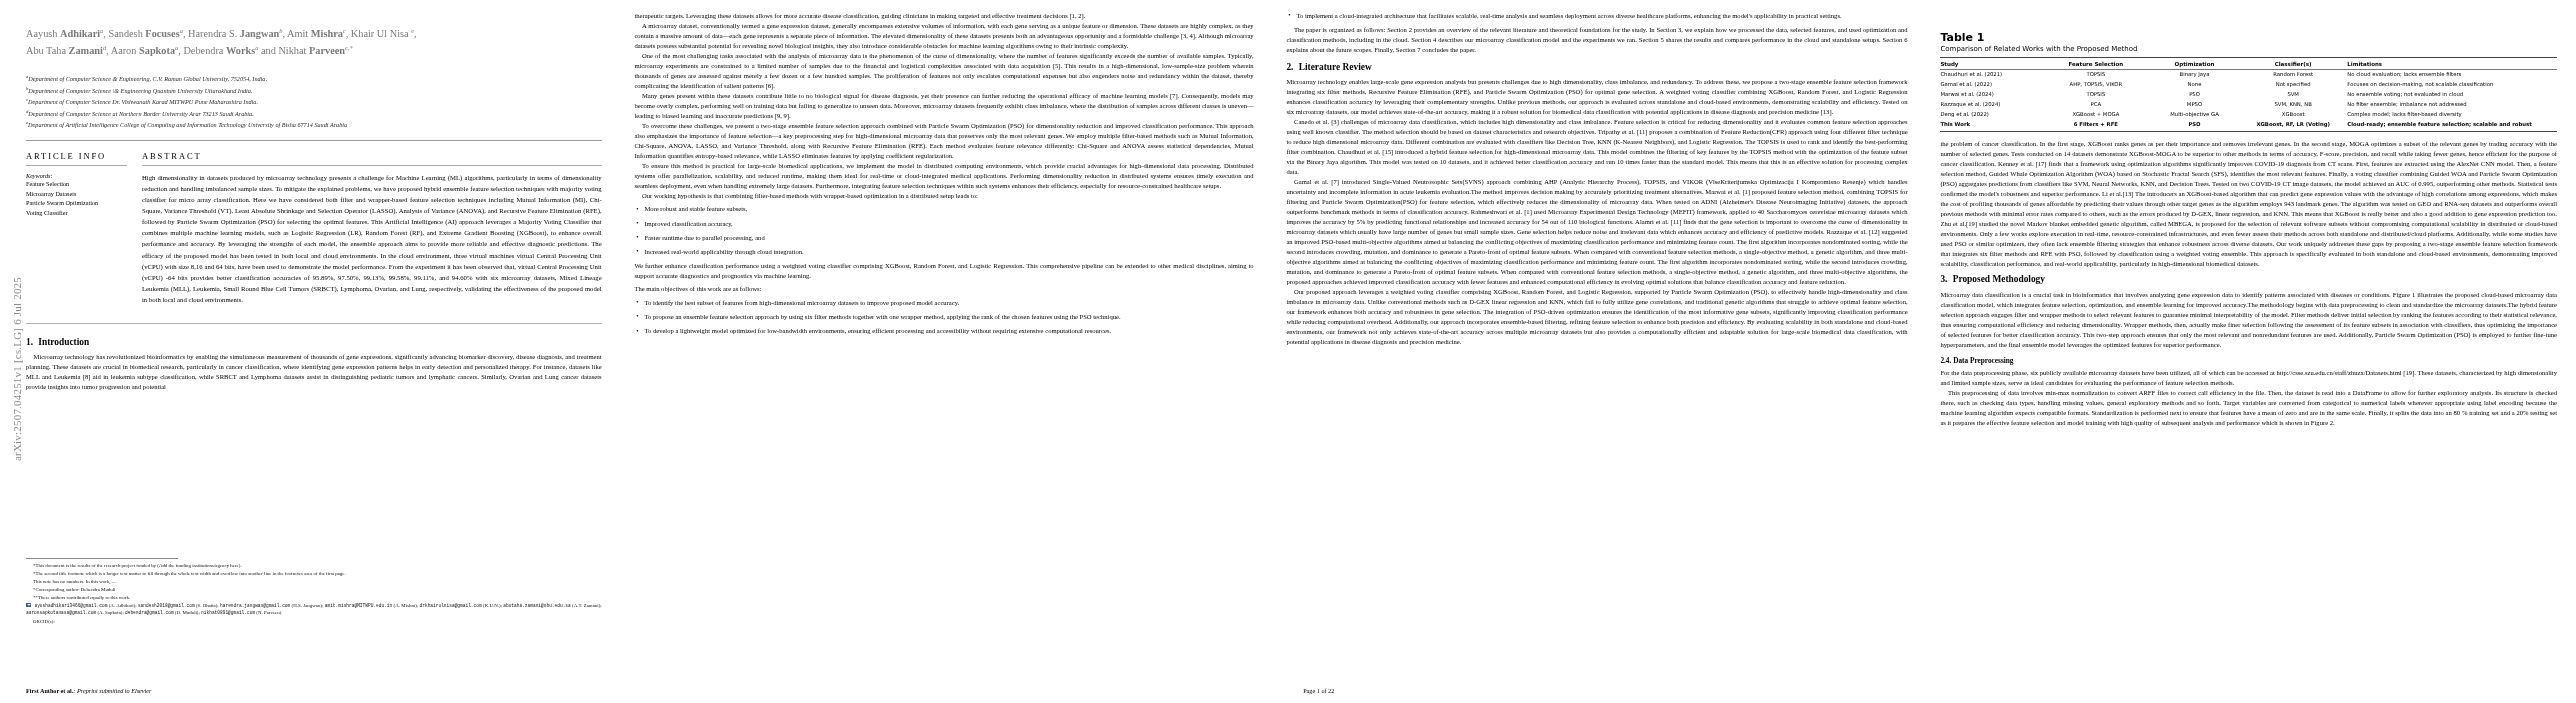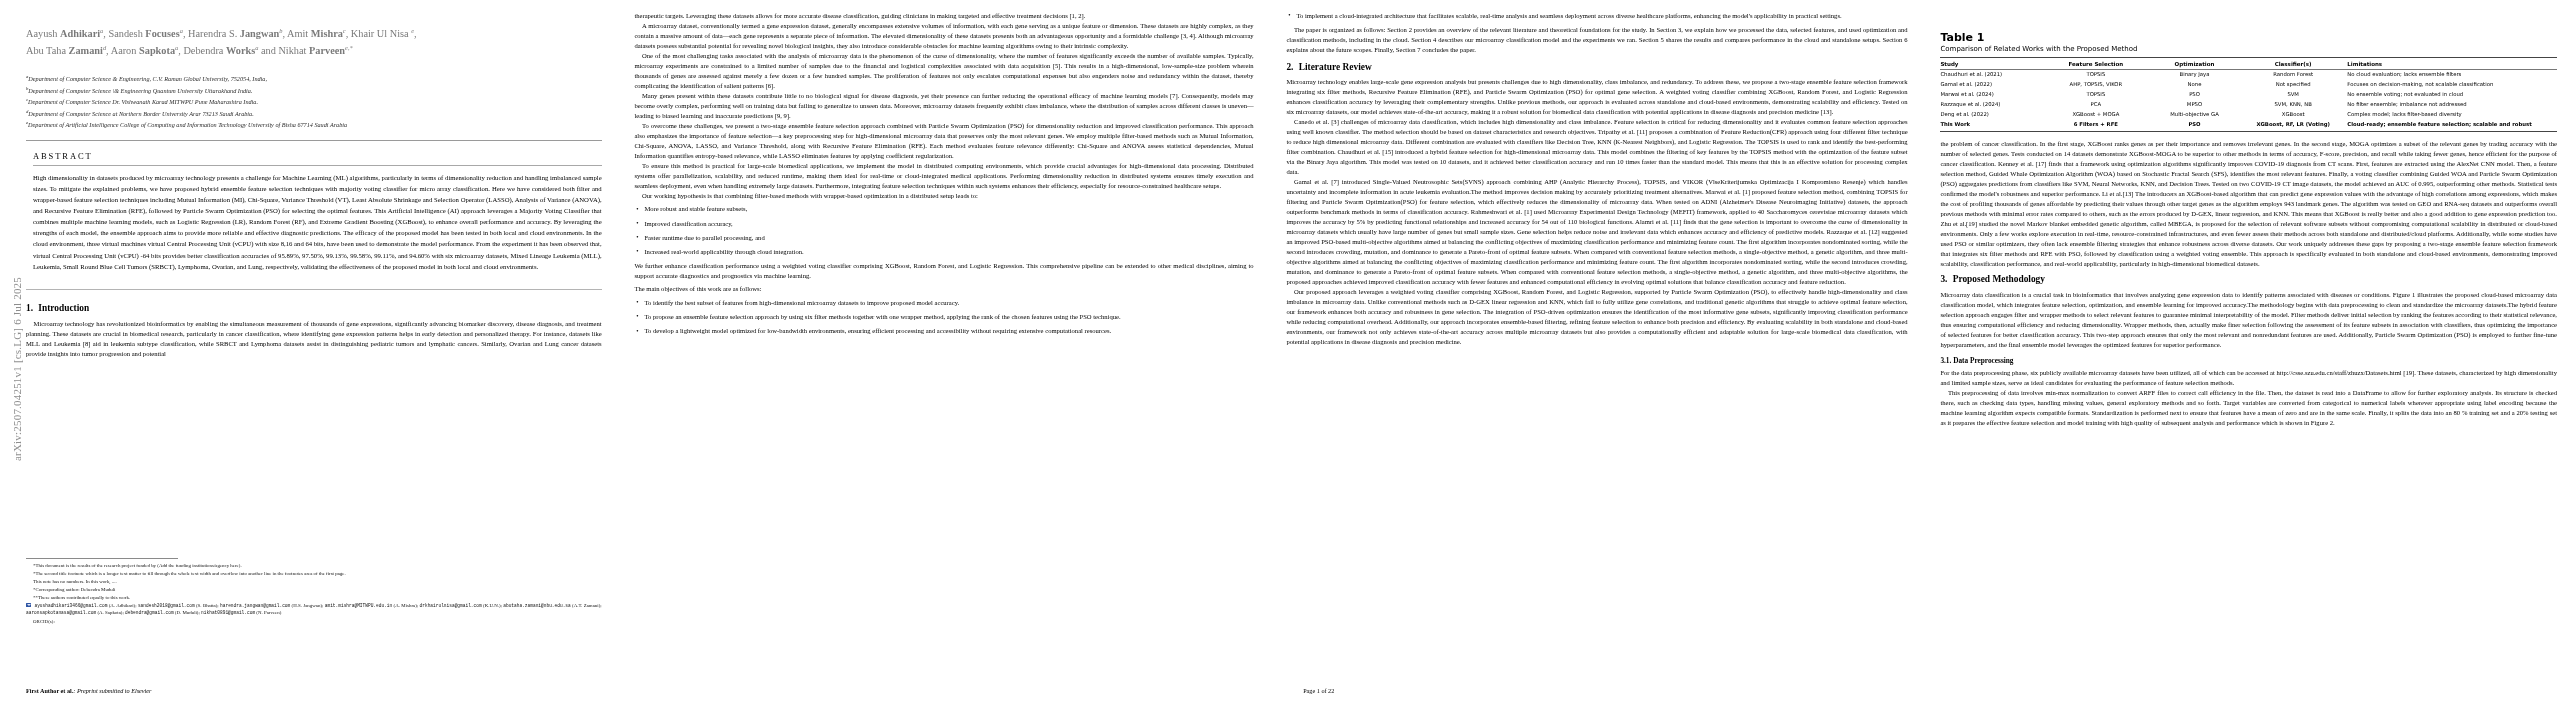--- a/index.html
+++ b/index.html
@@ -277,20 +277,29 @@
         <div class="line"><sup>a</sup>Department of Computer Science &amp; Engineering, C.V. Raman Global University, 752054, India,</div>
         <div class="line"><sup>b</sup>Department of Computer Science \&amp; Engineering Quantum University Uttarakhand India.</div>
         <div class="line"><sup>c</sup>Department of Computer Science Dr. Vishwanath Karad MITWPU Pune Maharashtra India.</div>
         <div class="line"><sup>d</sup>Department of Computer Science at Northern Border University Arar 73213 Saudi Arabia.</div>
         <div class="line"><sup>e</sup>Department of Artificial Intelligence College of Computing and Information Technology University of Bisha 67714 Saudi Arabia</div>
       </div>
 
       <hr class="rule">
 
       <div class="info-abs">
+        <div class="info">
+          <div class="sec-head">ARTICLE INFO</div>
+          <hr class="head-rule">
+          <div class="kw-title">Keywords:</div>
+          <div class="kw-item">Feature Selection</div>
+          <div class="kw-item">Microarray Datasets</div>
+          <div class="kw-item">Particle Swarm Optimization</div>
+          <div class="kw-item">Voting Classifier</div>
+        </div>
         <div class="abs">
           <div class="sec-head">ABSTRACT</div>
           <hr class="head-rule">
           <p class="abs-p">High dimensionality in datasets produced by microarray technology presents a challenge for Machine Learning (ML) algorithms, particularly in terms of dimensionality reduction and handling imbalanced sample sizes. To mitigate the explained problems, we have proposed hybrid ensemble feature selection techniques with majority voting classifier for micro array classification. Here we have considered both filter and wrapper-based feature selection techniques including Mutual Information (MI), Chi-Square, Variance Threshold (VT), Least Absolute Shrinkage and Selection Operator (LASSO), Analysis of Variance (ANOVA), and Recursive Feature Elimination (RFE), followed by Particle Swarm Optimization (PSO) for selecting the optimal features. This Artificial Intelligence (AI) approach leverages a Majority Voting Classifier that combines multiple machine learning models, such as Logistic Regression (LR), Random Forest (RF), and Extreme Gradient Boosting (XGBoost), to enhance overall performance and accuracy. By leveraging the strengths of each model, the ensemble approach aims to provide more reliable and effective diagnostic predictions. The efficacy of the proposed model has been tested in both local and cloud environments. In the cloud environment, three virtual machines virtual Central Processing Unit (vCPU) with size 8,16 and 64 bits, have been used to demonstrate the model performance. From the experiment it has been observed that, virtual Central Processing Unit (vCPU) -64 bits provides better classification accuracies of 95.89%, 97.50%, 99.13%, 99.58%, 99.11%, and 94.60% with six microarray datasets, Mixed Lineage Leukemia (MLL), Leukemia, Small Round Blue Cell Tumors (SRBCT), Lymphoma, Ovarian, and Lung, respectively, validating the effectiveness of the proposed model in both local and cloud environments.</p>
         </div>
       </div>
 
       <hr class="rule thin" style="margin-top:17.6px">
 
       <div style="margin-top:13px">
@@ -421,21 +430,21 @@
       </div>
 
       <div class="gap12"></div>
       <p class="body noind">the problem of cancer classification. In the first stage, XGBoost ranks genes as per their importance and removes irrelevant genes. In the second stage, MOGA optimizes a subset of the relevant genes by trading accuracy with the number of selected genes. Tests conducted on 14 datasets demonstrate XGBoost-MOGA to be superior to other methods in terms of accuracy, F-score, precision, and recall while taking fewer genes, hence efficient for the purpose of cancer classification. Kenney et al. [17] finds that a framework using optimization algorithms significantly improves COVID-19 diagnosis from CT scans. First, features are extracted using the AlexNet CNN model. Then, a feature selection method, Guided Whale Optimization Algorithm (WOA) based on Stochastic Fractal Search (SFS), identifies the most relevant features. Finally, a voting classifier combining Guided WOA and Particle Swarm Optimization (PSO) aggregates predictions from classifiers like SVM, Neural Networks, KNN, and Decision Trees. Tested on two COVID-19 CT image datasets, the model achieved an AUC of 0.995, outperforming other methods. Statistical tests confirmed the model's robustness and superior performance. Li et al.[13] The introducers an XGBoost-based algorithm that can predict gene expression values with the advantage of high correlations among expressions, which makes the cost of profiling thousands of genes affordable by predicting their values through other target genes as the algorithm employs 943 landmark genes. The algorithm was tested on GEO and RNA-seq datasets and outperforms overall previous methods with minimal error rates compared to others, such as the errors produced by D-GEX, linear regression, and KNN. This means that XGBoost is really better and also a good addition to gene expression prediction too. Zhu et al.[19] studied the novel Markov blanket embedded genetic algorithm, called MBEGA, is proposed for the selection of relevant software subsets without compromising computational scalability in distributed or cloud-based environments. Only a few works explore execution in real-time, resource-constrained infrastructures, and even fewer assess their methods across both standalone and distributed/cloud platforms. Additionally, while some studies have used PSO or similar optimizers, they often lack ensemble filtering strategies that enhance robustness across diverse datasets. Our work uniquely addresses these gaps by proposing a two-stage ensemble feature selection framework that integrates six filter methods and RFE with PSO, followed by classification using a weighted voting ensemble. This approach is specifically evaluated in both standalone and cloud-based environments, demonstrating improved scalability, classification performance, and real-world applicability, particularly in high-dimensional biomedical datasets.</p>
       <div class="gap9"></div>
       <div class="sec-num">
         <span class="n">3.</span><span>Proposed Methodology</span>
       </div>
       <p class="body noind">Microarray data classification is a crucial task in bioinformatics that involves analyzing gene expression data to identify patterns associated with diseases or conditions. Figure 1 illustrates the proposed cloud-based microarray data classification model, which integrates feature selection, optimization, and ensemble learning for improved accuracy.The methodology begins with data preprocessing to clean and standardize the microarray datasets.The hybrid feature selection approach engages filter and wrapper methods to select relevant features to guarantee minimal interpretability of the model. Filter methods deliver initial selection by ranking the features according to their statistical relevance, thus ensuring computational efficiency and reducing dimensionality. Wrapper methods, then, actually make finer selection following the assessment of its feature subsets in association with classifiers, thus optimizing the importance of selected features for better classification accuracy. This two-step approach ensures that only the most relevant and nonredundant features are used. Additionally, Particle Swarm Optimization (PSO) is employed to further fine-tune hyperparameters, and the final ensemble model leverages the optimized features for superior performance.</p>
       <div class="subsec">
-        <span class="n">3.1.</span>
+        <span class="n">2.4.</span>
         <span>Data Preprocessing</span>
       </div>
       <p class="body noind">For the data preprocessing phase, six publicly available microarray datasets have been utilized, all of which can be accessed at http://csse.szu.edu.cn/staff/zhuzx/Datasets.html [19]. These datasets, characterized by high dimensionality and limited sample sizes, serve as ideal candidates for evaluating the performance of feature selection methods.</p>
       <p class="body">This preprocessing of data involves min-max normalization to convert ARFF files to correct call efficiency in the file. Then, the dataset is read into a DataFrame to allow for further exploratory analysis. Its structure is checked there, such as checking data types, handling missing values, general exploratory methods and so forth. Target variables are converted from categorical to numerical labels wherever appropriate using label encoding because the machine learning algorithm expects compatible formats. Standardization is performed next to ensure that features have a mean of zero and are in the same scale. Finally, it splits the data into an 80 % training set and a 20% testing set as it prepares the effective feature selection and model training with high quality of subsequent analysis and performance which is shown in Figure 2.</p>
     </div>
 
   </div>
 
   <div id="footer">
     <div class="left">

